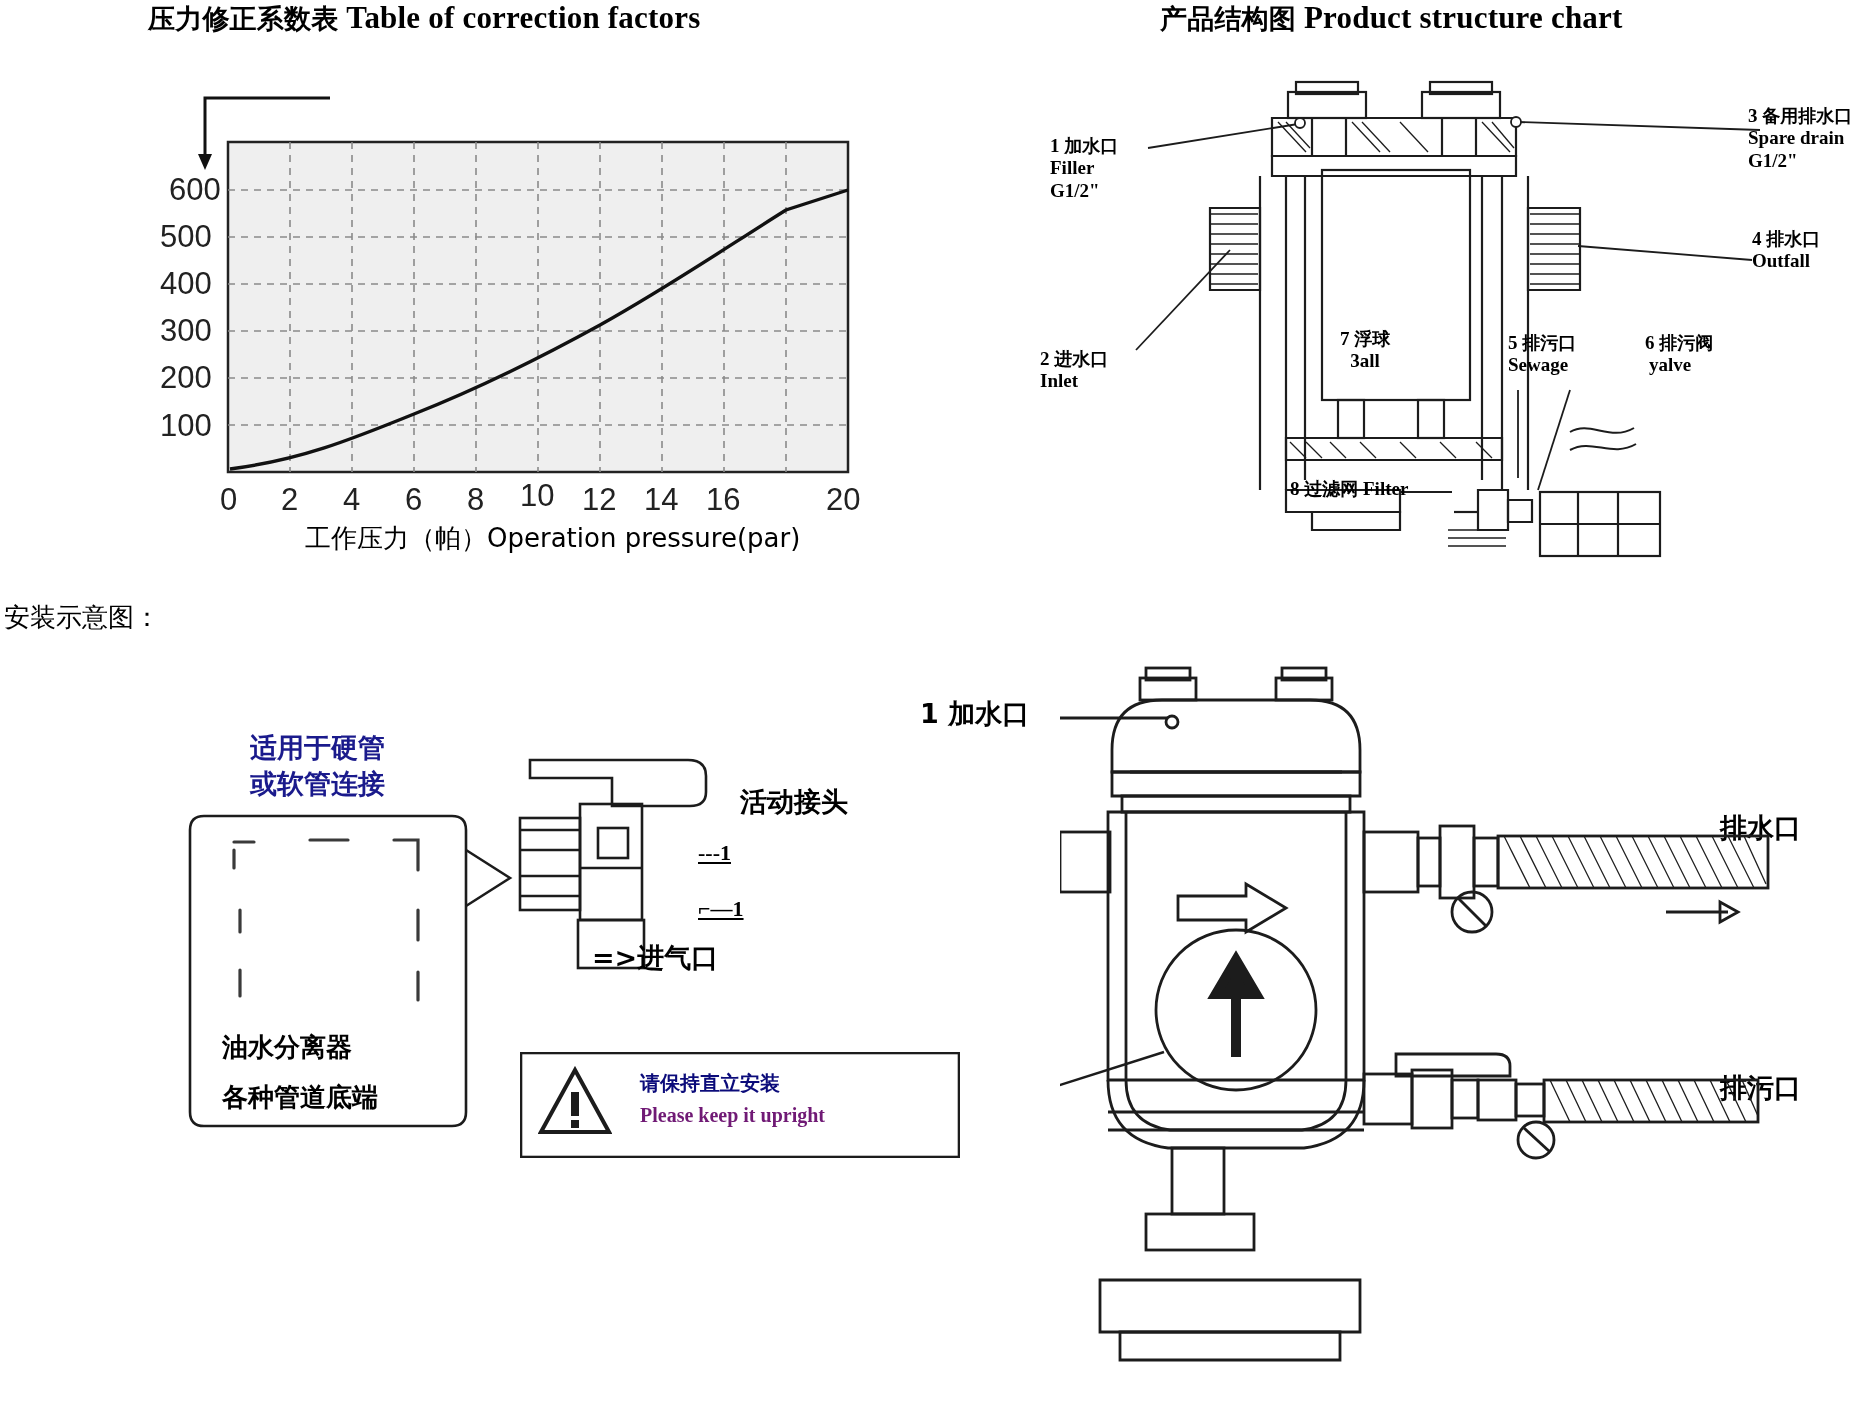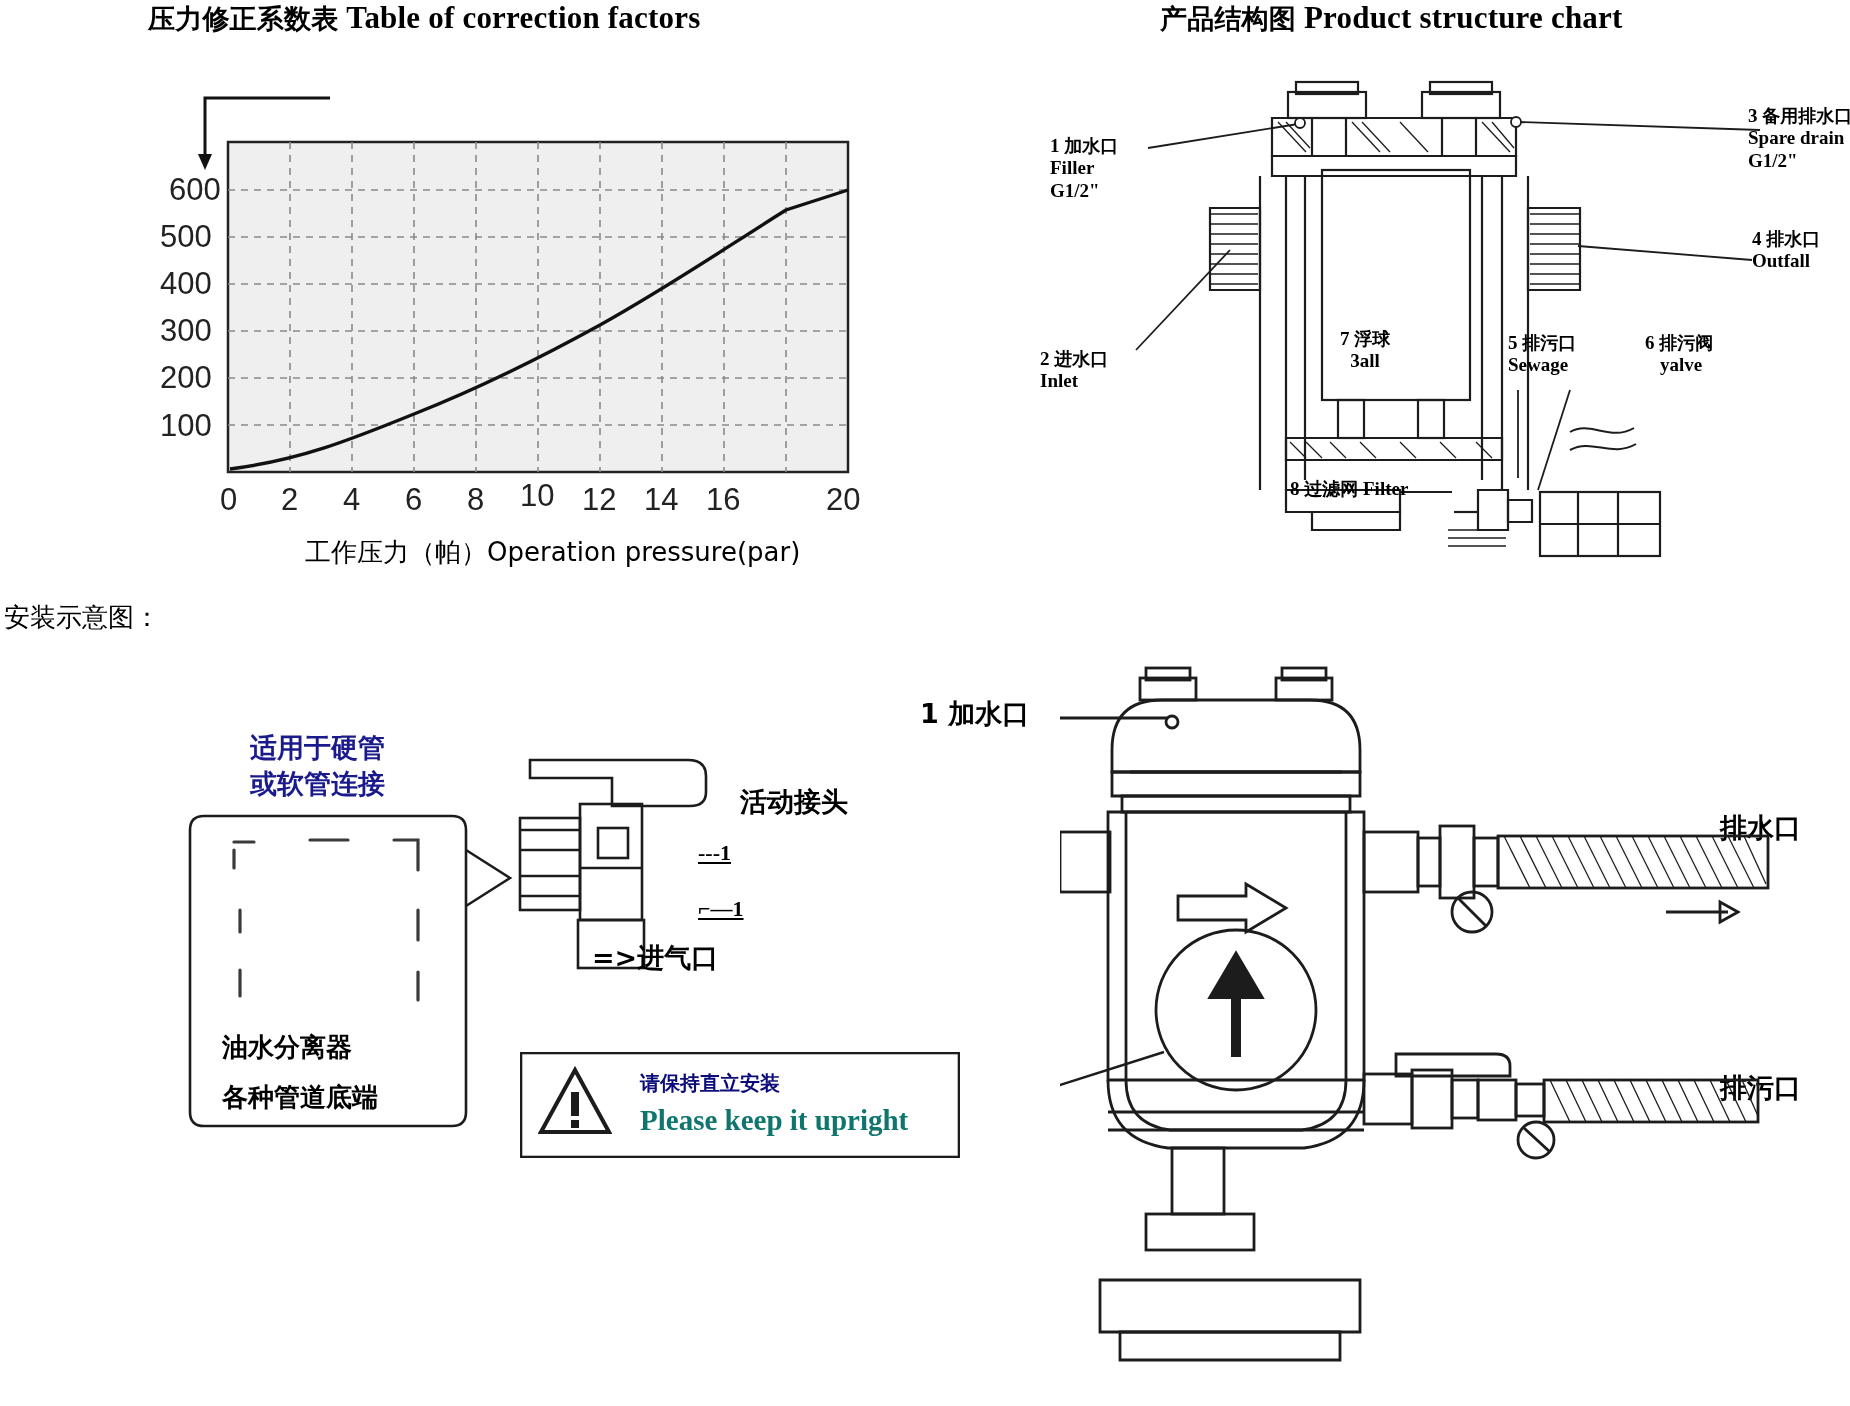--- a/index.html
+++ b/index.html
@@ -72,23 +72,23 @@
   }
   .note-title {
     font-family: "DejaVu Sans", sans-serif;
     font-size: 20px;
     font-weight: bold;
     color: #0b0b7a;
     white-space: nowrap;
   }
   .note-sub {
     font-family: "Liberation Serif", serif;
-    font-size: 29px;
-    font-weight: bold;
-    color: #0f766e;
+    font-size: 20px;
+    font-weight: bold;
+    color: #701a75;
     white-space: nowrap;
   }
   .section-label {
     font-family: "DejaVu Sans", sans-serif;
     font-size: 26px;
     color: #000;
     white-space: nowrap;
   }
   .plain-cn {
     font-family: "DejaVu Sans", sans-serif;
@@ -162,21 +162,21 @@
   <div class="abs xtick" style="left:193px; top:412px;">4</div>
   <div class="abs xtick" style="left:255px; top:412px;">6</div>
   <div class="abs xtick" style="left:317px; top:412px;">8</div>
   <div class="abs xtick" style="left:370px; top:408px;">10</div>
   <div class="abs xtick" style="left:432px; top:412px;">12</div>
   <div class="abs xtick" style="left:494px; top:412px;">14</div>
   <div class="abs xtick" style="left:556px; top:412px;">16</div>
 
   <div class="abs xtick" style="left:676px; top:412px;">20</div>
 
-  <div class="abs chart-axis-label" style="left:155px; top:465px;">工作压力（帕）Operation pressure(par)</div>
+  <div class="abs chart-axis-label" style="left:155px; top:451px;">工作压力（帕）Operation pressure(par)</div>
 </div>
 
 <div class="abs" style="left:1100px; top:60px; width:750px; height:520px;">
   <svg width="750" height="520">
     <g stroke="#1c1c1c" fill="none" stroke-width="2.2">
 
       <rect x="188" y="32" width="78" height="26"></rect>
       <rect x="196" y="22" width="62" height="12"></rect>
       <rect x="322" y="32" width="78" height="26"></rect>
       <rect x="330" y="22" width="62" height="12"></rect>
@@ -290,21 +290,21 @@
 
   <div class="abs lbl" style="left:408px; top:272px;">
     <div><span>5</span>
       <span class="cn">排污口</span></div>
     <div>Sewage</div>
   </div>
 
   <div class="abs lbl" style="left:545px; top:272px;">
     <div><span>6</span>
       <span class="cn">排污阀</span></div>
-    <div style="margin-left:15px;">yalve</div>
+    <div style="margin-left:4px;">yalve</div>
   </div>
 
   <div class="abs lbl" style="left:240px; top:268px; text-align:center;">
     <div><span>7</span>
       <span class="cn">浮球</span></div>
     <div>3all</div>
   </div>
 
   <div class="abs lbl" style="left:190px; top:418px;">
     <span>8</span>

